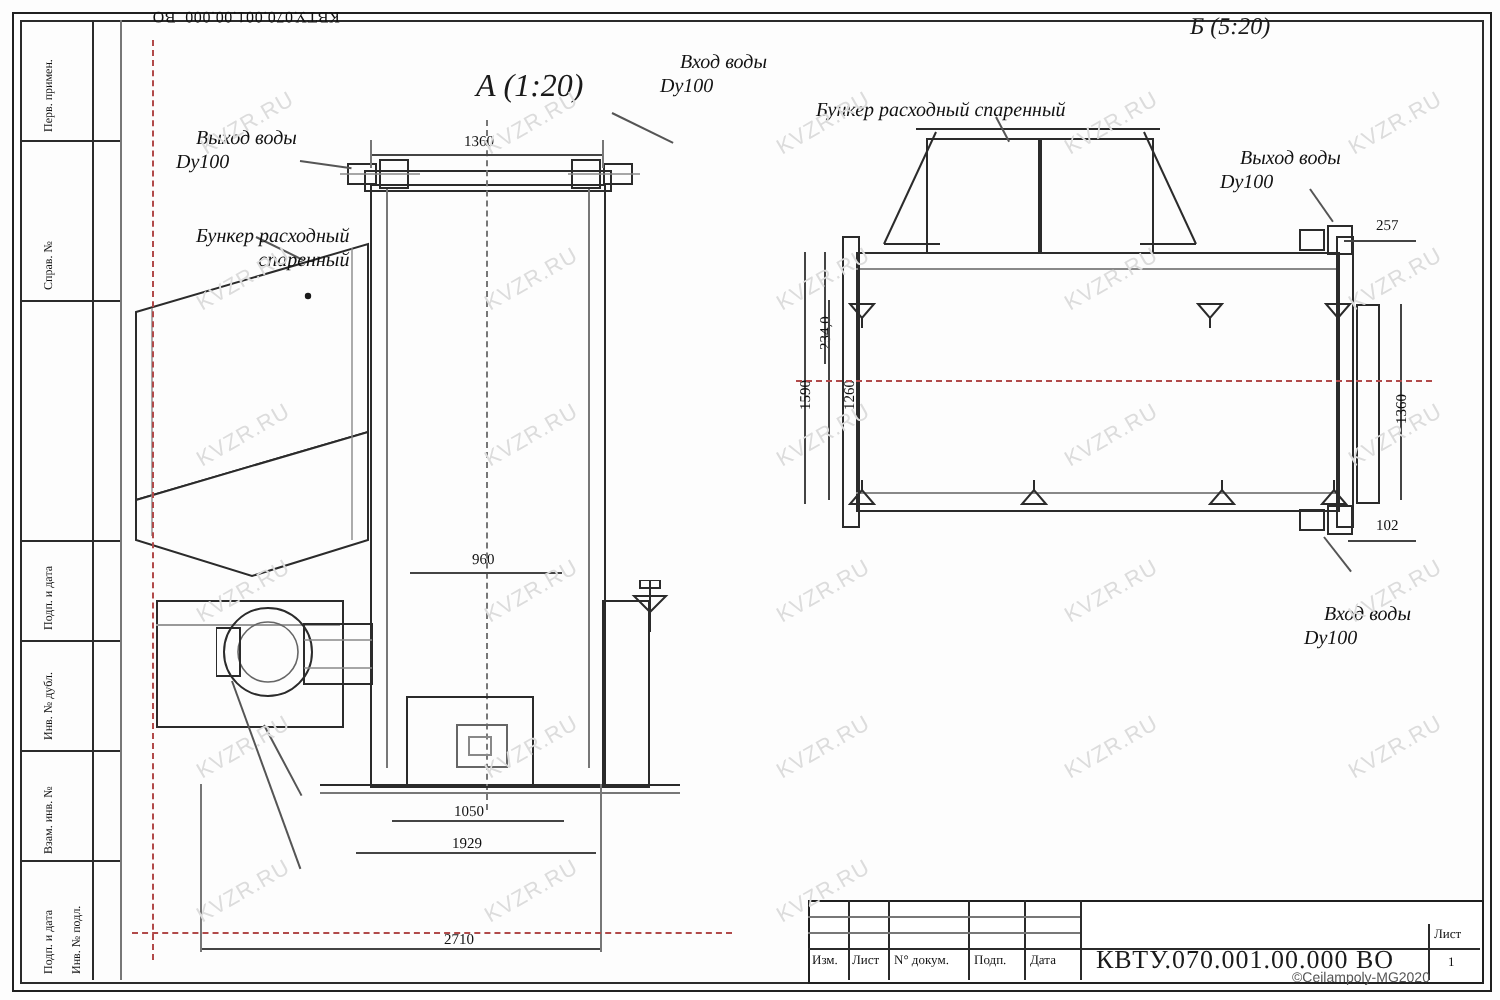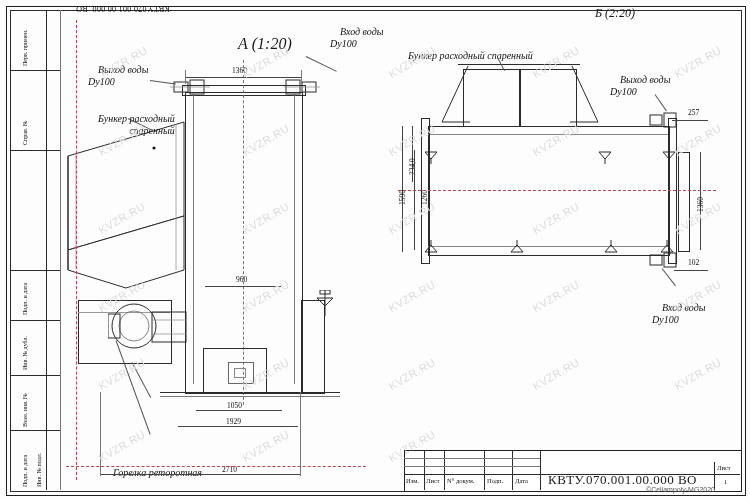--- a/index.html
+++ b/index.html
@@ -130,23 +130,20 @@
 Dy100</span>
   </div>
   <div class="lbl b" style="left:88px;top:52px;">
     <span>Выход воды
 Dy100</span>
   </div>
   <div class="lbl b" style="left:88px;top:101px;text-align:right;">
     <span>Бункер расходный
 спаренный</span>
   </div>
-  <div class="lbl b" style="left:103px;top:455px;">
-    <span>Горелка реторотная</span>
-  </div>
 
   <div class="lnh" style="left:185px;top:77px;width:116px;background:#444;"></div>
   <div class="dim" style="left:232px;top:66px;">1360</div>
 
   <div class="lnh" style="left:205px;top:286px;width:76px;background:#444;"></div>
   <div class="dim" style="left:236px;top:275px;">960</div>
 
   <div class="lnh" style="left:196px;top:410px;width:86px;background:#444;"></div>
   <div class="dim" style="left:227px;top:401px;">1050</div>
 
@@ -154,21 +151,21 @@
   <div class="dim" style="left:226px;top:417px;">1929</div>
 
   <div class="lnh" style="left:100px;top:474px;width:200px;background:#444;"></div>
   <div class="dim" style="left:222px;top:465px;">2710</div>
 
   <div class="lnv" style="left:185px;top:70px;height:14px;background:#777;"></div>
   <div class="lnv" style="left:301px;top:70px;height:14px;background:#777;"></div>
   <div class="lnv" style="left:100px;top:392px;height:84px;background:#777;"></div>
   <div class="lnv" style="left:300px;top:392px;height:84px;background:#777;"></div>
 
-  <div class="cap" style="left:595px;top:6px;font-size:12px;">Б (2:20)</div>
+  <div class="cap" style="left:595px;top:6px;font-size:12px;">Б (5:20)</div>
 
   <div class="brd" style="left:428px;top:126px;width:240px;height:128px;"></div>
   <div class="lnh" style="left:428px;top:134px;width:240px;background:#888;"></div>
   <div class="lnh" style="left:428px;top:246px;width:240px;background:#888;"></div>
 
   <div class="brd" style="left:463px;top:69px;width:56px;height:56px;"></div>
   <div class="brd" style="left:519px;top:69px;width:56px;height:56px;"></div>
   <div class="lnh" style="left:458px;top:64px;width:122px;"></div>
   <div class="abs" style="left:440px;top:64px;width:30px;height:62px;">
     <svg width="30" height="62" viewBox="0 0 30 62">

